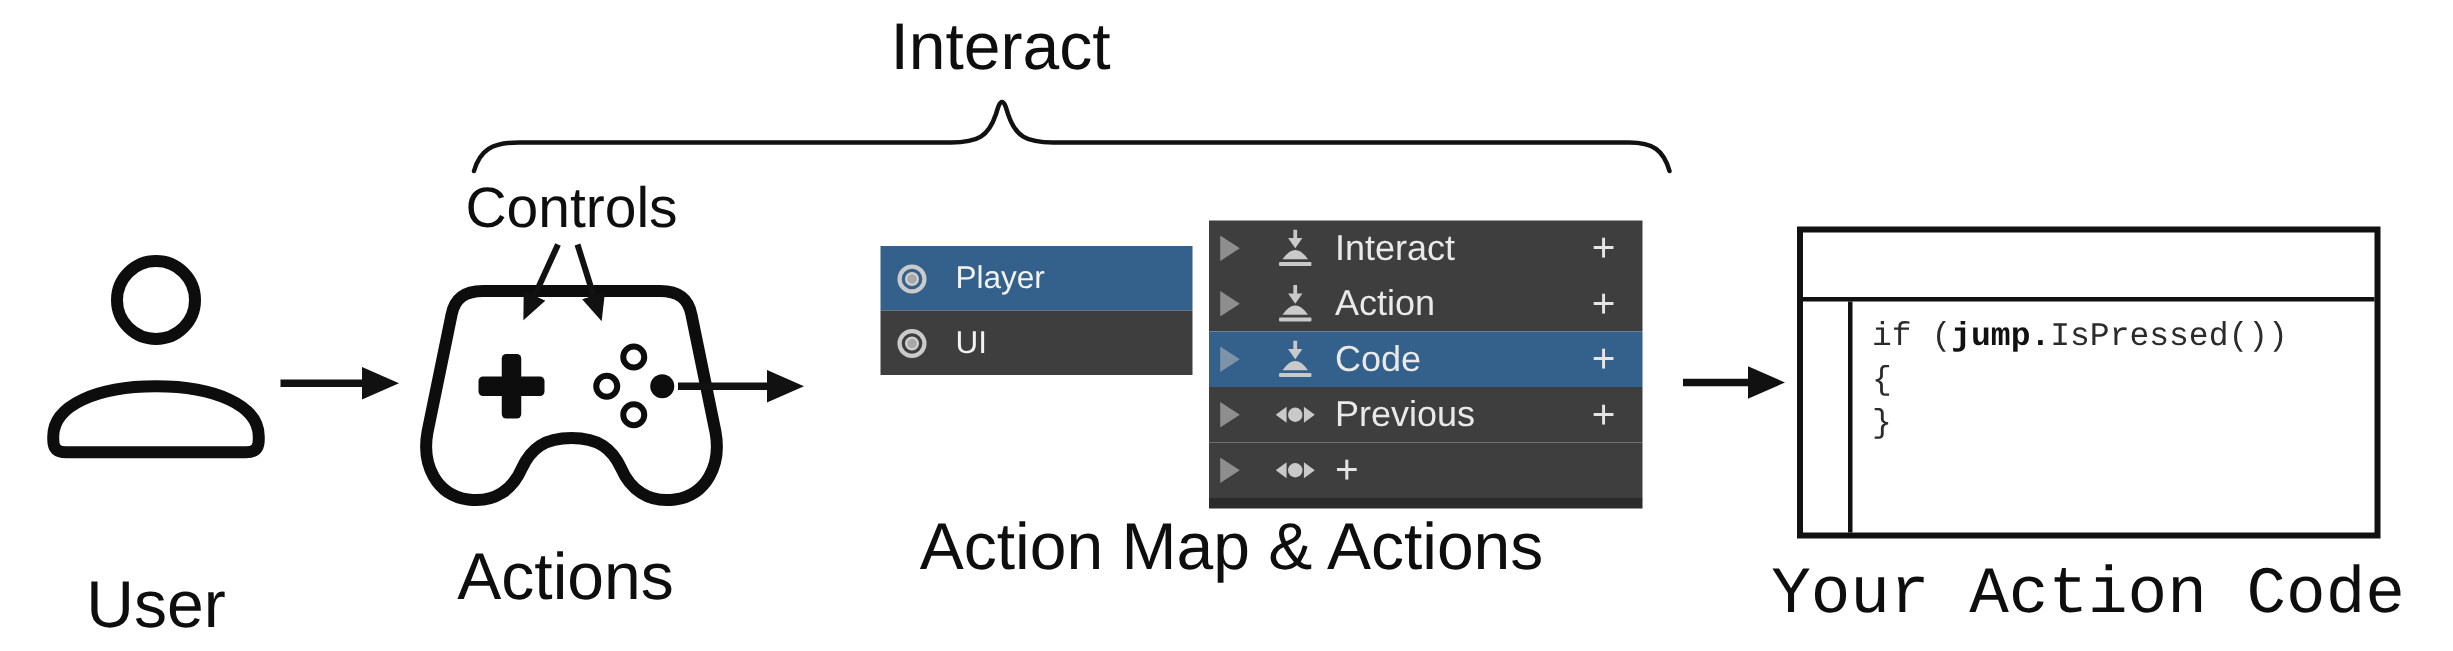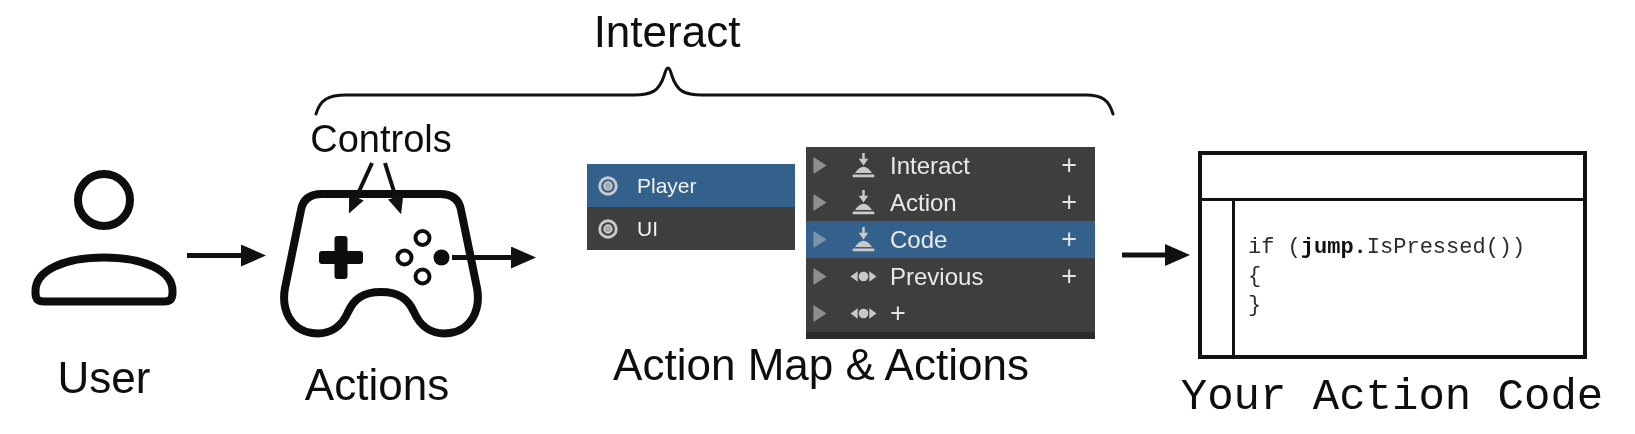--- a/index.html
+++ b/index.html
@@ -40,21 +40,21 @@
 
   
   .code-box{
     position:absolute;left:1198px;top:151px;width:389px;height:208px;
     box-sizing:border-box;border:4px solid #111;background:#fff;
   }
   .code-header{height:43px;border-bottom:3px solid #111;}
   .code-body{position:relative;height:154px;}
   .code-gutter{position:absolute;left:30px;top:0;bottom:0;width:3px;background:#111;}
   .code-text{
-    margin:0 0 0 46px;padding-top:32px;
+    margin:0 0 0 46px;padding-top:9px;
     font-family:"Liberation Mono","DejaVu Sans Mono",monospace;
     font-size:22px;line-height:29px;color:#2b2b2b;
   }
   .code-line{white-space:pre;}
   .code-line b{font-weight:bold;color:#111;}
 </style>
 </head>
 <body>
 
 <div class="canvas">
@@ -210,18 +210,18 @@
     <div class="code-body">
       <div class="code-gutter"></div>
       <div class="code-text">
         <div class="code-line"><span>if (</span><b>jump.</b><span>IsPressed())</span></div>
         <div class="code-line">{</div>
         <div class="code-line">}</div>
       </div>
     </div>
   </div>
 
-  <div class="float-label lbl-big" style="left:104px;top:354px;">User</div>
+  <div class="float-label lbl-big" style="left:104px;top:380px;">User</div>
   <div class="float-label lbl-big" style="left:377px;top:361px;">Actions</div>
   <div class="float-label lbl-big" style="left:821px;top:341px;">Action Map &amp; Actions</div>
   <div class="float-label lbl-big" style="left:1392px;top:373px;font-family:Liberation Mono, monospace;">Your Action Code</div>
 
 </div>
 
 </body></html>

